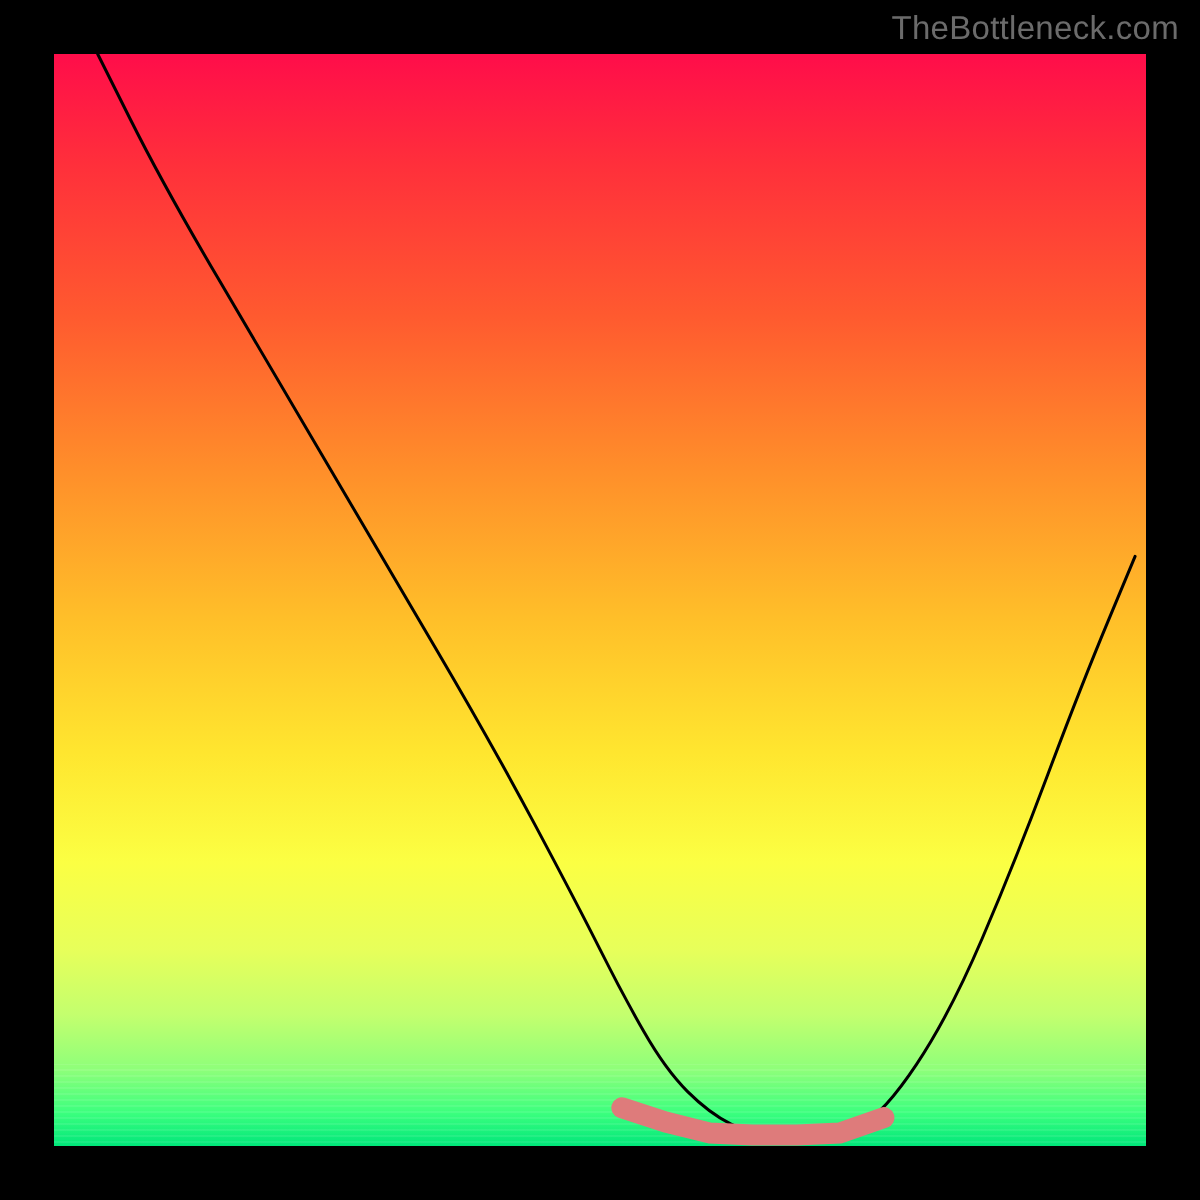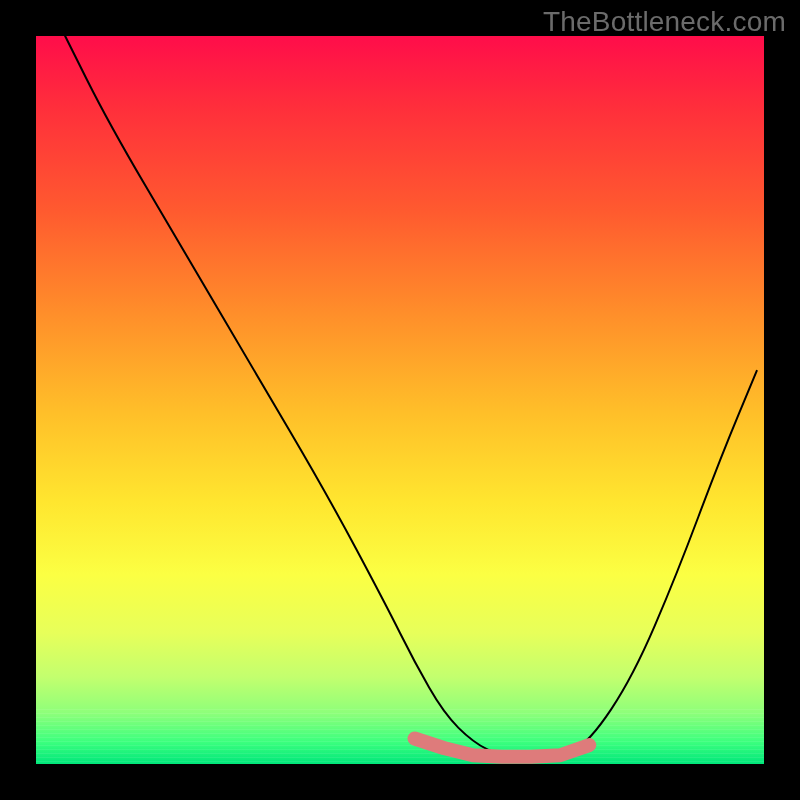--- a/index.html
+++ b/index.html
@@ -52,21 +52,21 @@
         rgba(255,255,255,0.0) 3px,
         rgba(255,255,255,0.08) 3px,
         rgba(255,255,255,0.08) 4px);
     pointer-events: none;
   }
   .watermark {
     position: absolute;
     top: 6px;
     right: 14px;
     color: #6b6b6b;
-    font-size: 28px;
+    font-size: 22px;
     font-weight: 500;
     letter-spacing: 0.2px;
     user-select: none;
   }
   svg.curve {
     position: absolute;
     left: 0;
     top: 0;
     width: 728px;
     height: 728px;

